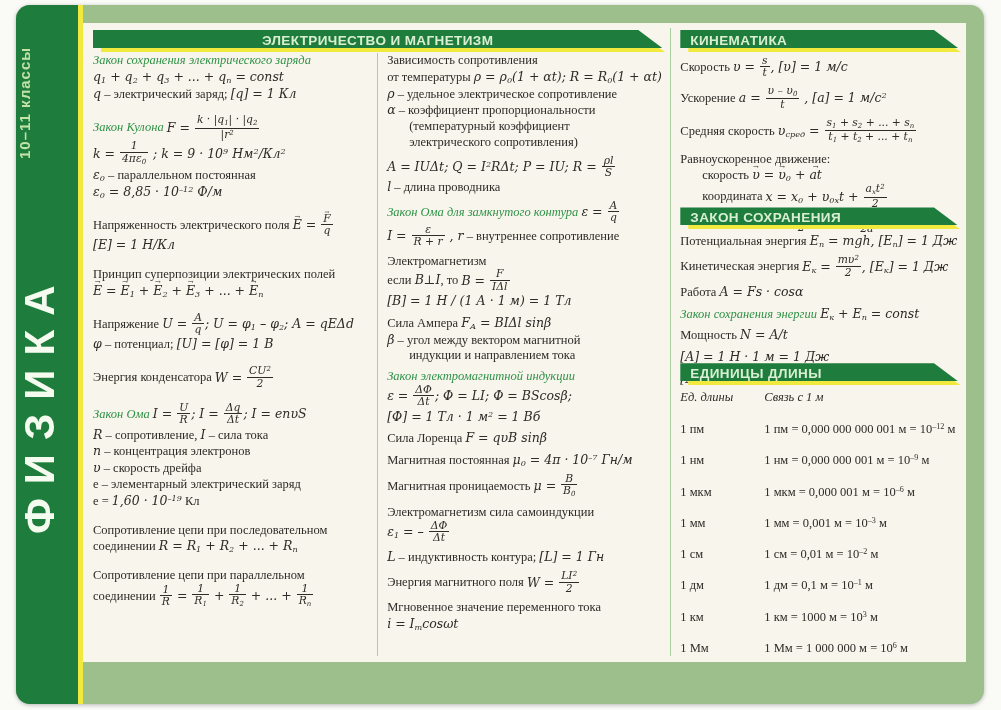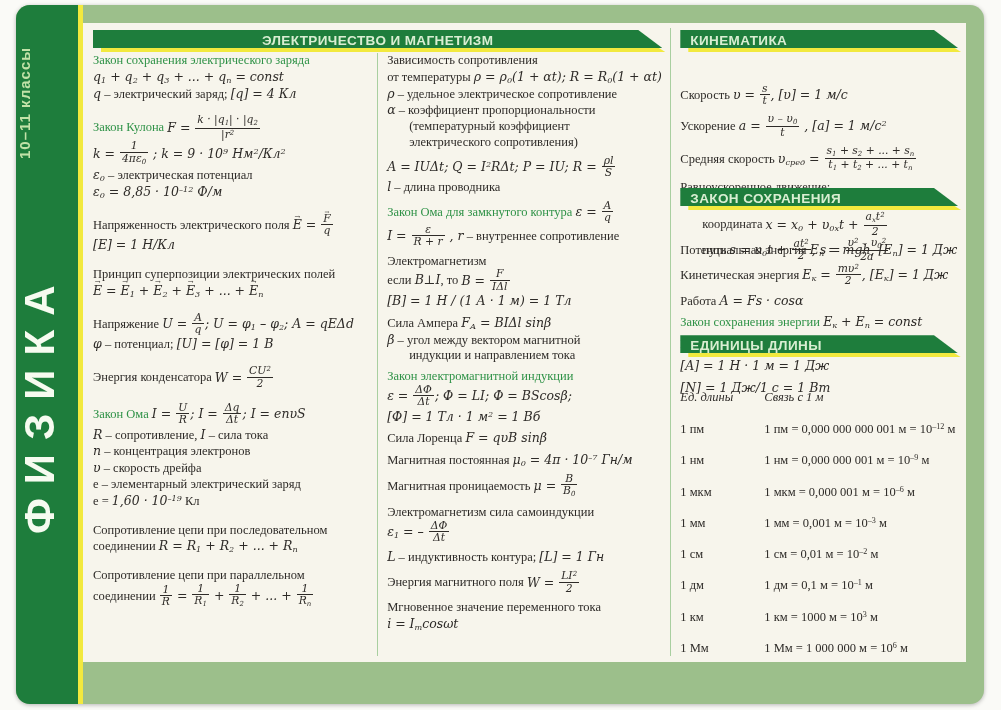--- a/index.html
+++ b/index.html
@@ -30,21 +30,21 @@
   .grades{top:10px;height:175px;font-size:15px;color:var(--sidebar-sub,#c2e2a8);letter-spacing:1px;}
   .subject{top:210px;height:375px;font-size:42px;color:var(--sidebar-title,#f6fbf0);letter-spacing:14px;}
   
   .content{
     position:absolute;left:67px;top:18px;right:18px;bottom:42px;
     background:var(--paper,#f7f5ec);
     display:flex;padding:5px 8px 6px 10px;box-sizing:border-box;
     color:var(--text,#2e2b28);font-size:12.5px;line-height:1.26;
   }
   .section-left{flex:2.05;display:flex;flex-direction:column;padding-right:8px;min-width:0;}
-  .section-right{flex:1;border-left:1px solid var(--green-line,#a9cfa0);padding-left:9px;display:flex;flex-direction:column;min-width:0;gap:28px;}
+  .section-right{flex:1;border-left:1px solid var(--green-line,#a9cfa0);padding-left:9px;display:flex;flex-direction:column;min-width:0;}
   .twocol{flex:1;display:flex;margin-top:5px;overflow:hidden;}
   .col{flex:1;overflow:hidden;min-width:0;}
   #col1{padding-right:9px;}
   #col2{border-left:1px solid var(--green-line,#a9cfa0);padding-left:9px;}
   
   .banner{position:relative;height:18px;flex:none;margin-top:2px;}
   .banner-shadow{
     position:absolute;left:8px;top:7px;right:-3px;bottom:-4px;
     background:var(--yellow,#f2e93e);
     clip-path:polygon(0 0,calc(100% - 24px) 0,100% 100%,0 100%);
@@ -63,21 +63,21 @@
   .banner-left .banner-label{padding-left:10px;}
   .mb8{margin-bottom:8px;}
   .mt6{margin-top:0;}
   
   .blocks{min-height:0;}
   .blk{margin-bottom:5px;}
   #col1 .blk{margin-bottom:13px;}
   #col2 .blk{margin-bottom:5px;}
   #kin .blk{margin-bottom:6px;}
   .ln{white-space:nowrap;}
-  .lbl{color:var(--label-green,#2f9247);}
+  .lbl{color:var(--label-green,#2f9247);font-style:italic;}
   .math{font-family:"DejaVu Serif",serif;font-style:italic;}
   .math sub,.math sup,.txt sub,.txt sup,.units sub,.units sup{font-size:.65em;}
   sub{vertical-align:-.3em;} sup{vertical-align:.5em;}
   .frac{
     display:inline-flex;flex-direction:column;text-align:center;
     vertical-align:middle;font-size:.86em;line-height:1.06;
     margin:0 1px;position:relative;top:-1px;
   }
   .fn{border-bottom:1px solid currentColor;padding:0 2px;}
   .fd{padding:0 2px;}
@@ -110,32 +110,32 @@
       <div class="banner banner-center">
         <div class="banner-shadow"></div>
         <div class="banner-bar"></div>
         <span class="banner-label">ЭЛЕКТРИЧЕСТВО И МАГНЕТИЗМ</span>
       </div>
       <div class="twocol">
         <div class="col blocks" id="col1">
             <div class="blk">
               <div class="ln"><span class="lbl">Закон сохранения электрического заряда</span></div>
               <div class="ln"><span class="math">q<sub>1</sub> + q<sub>2</sub> + q<sub>3</sub> + ... + q<sub>n</sub> = const</span></div>
-              <div class="ln"><span class="math">q</span><span class="txt"> – электрический заряд;  </span><span class="math">[q] = 4 Кл</span></div>
+              <div class="ln"><span class="math">q</span><span class="txt"> – электрический заряд;  </span><span class="math">[q] = 1 Кл</span></div>
             </div>
             <div class="blk">
               <div class="ln"><span class="lbl">Закон Кулона  </span><span class="math">F = <span class="frac">
                     <span class="fn">k · |q<sub>1</sub>| · |q<sub>2</sub></span>
                     <span class="fd">|r<sup>2</sup></span>
                   </span></span></div>
               <div class="ln"><span class="math">k = <span class="frac">
                     <span class="fn">1</span>
                     <span class="fd">4πε<sub>0</sub></span>
                   </span> ;  k = 9 · 10<sup>9</sup> Нм<sup>2</sup>/Кл<sup>2</sup></span></div>
-              <div class="ln"><span class="math">ε<sub>0</sub></span><span class="txt"> – электрическая потенциал</span></div>
+              <div class="ln"><span class="math">ε<sub>0</sub></span><span class="txt"> – параллельном постоянная</span></div>
               <div class="ln"><span class="math">ε<sub>0</sub> = 8,85 · 10<sup>–12</sup> Ф/м</span></div>
             </div>
             <div class="blk">
               <div class="ln"><span class="txt">Напряженность электрического поля  </span><span class="math"><span class="vec">E</span> = <span class="frac">
                     <span class="fn"><span class="vec">F</span></span>
                     <span class="fd">q</span>
                   </span></span></div>
               <div class="ln"><span class="math">[E] = 1 Н/Кл</span></div>
             </div>
             <div class="blk">

